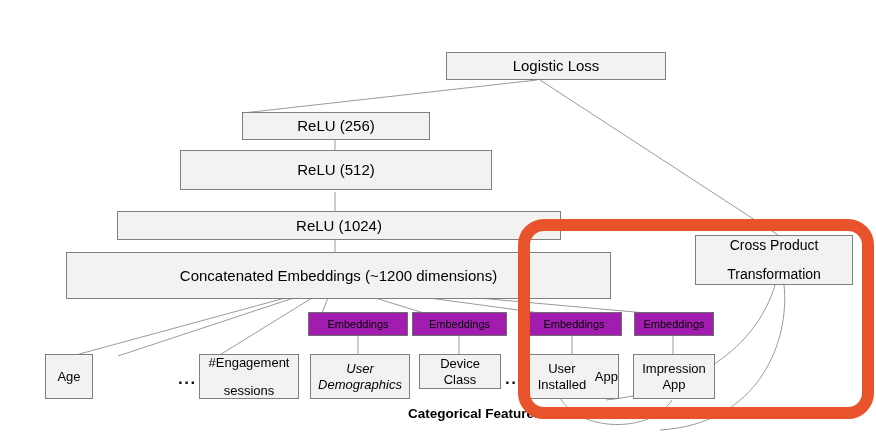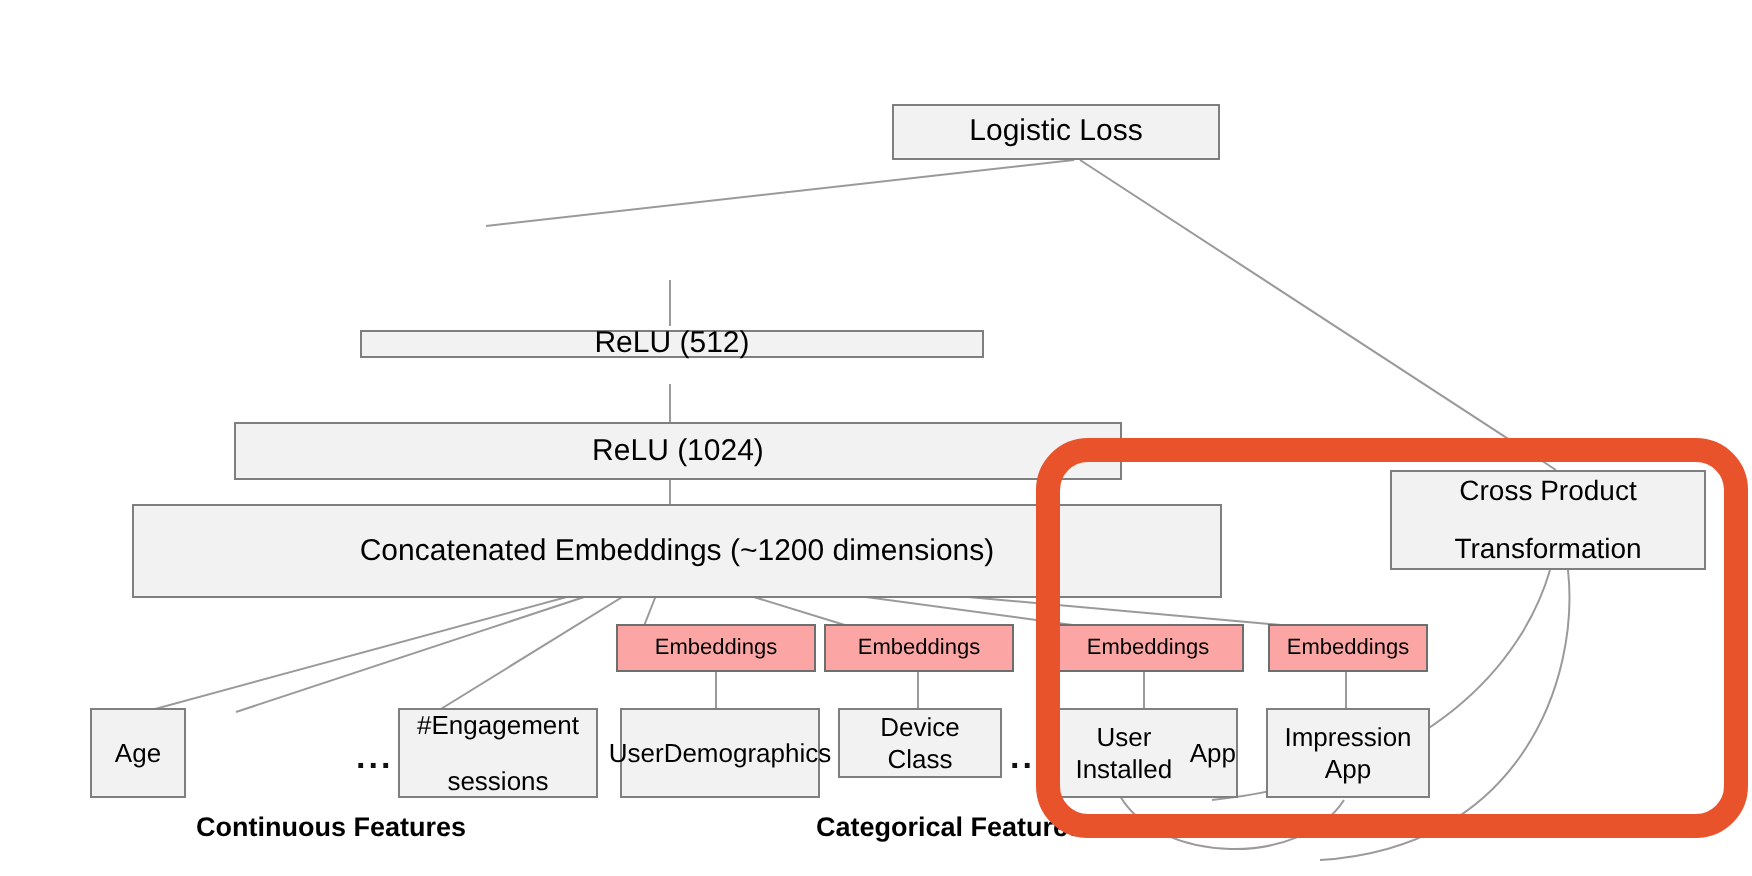--- a/index.html
+++ b/index.html
@@ -14,21 +14,21 @@
     border:1px solid #7f7f7f;
     color:#000;
     display:flex;
     align-items:center;
     justify-content:center;
     text-align:center;
     line-height:1.18;
     z-index:3;
   }
   .node.emb{
-    background:#fca5a5;
+    background:#a21caf;
     border:1px solid #6e6e6e;
     font-size:11px;
   }
   .node.lvl{font-size:15px;}
   .node.leaf{font-size:13px;}
   .node.cross{font-size:14px;}
 
   
   .ellipsis{
     position:absolute;
@@ -102,26 +102,29 @@
     <line x1="358" y1="335" x2="358" y2="354"></line>
     <line x1="459" y1="335" x2="459" y2="354"></line>
     <line x1="572" y1="335" x2="572" y2="354"></line>
     <line x1="673" y1="335" x2="673" y2="354"></line>
 
     <path d="M 775 285 C 762 330 716 388 606 400"></path>
     <path d="M 784 285 C 790 340 760 424 660 430"></path>
     <path d="M 560 398 C 580 432 650 434 672 400"></path>
   </svg>
 
-  <div class="node lvl" style="left:446px;top:52px;width:164px;height:28px;">
+  <div class="node lvl" style="left:446px;top:52px;width:220px;height:28px;">
     <span>Logistic Loss</span>
   </div>
 
+  <div class="node lvl" style="left:242px;top:112px;width:188px;height:28px;">
+    <span>ReLU (256)</span>
+  </div>
 
-  <div class="node lvl" style="left:180px;top:165px;width:312px;height:14px;">
+  <div class="node lvl" style="left:180px;top:150px;width:312px;height:40px;">
     <span>ReLU (512)</span>
   </div>
 
   <div class="node lvl" style="left:117px;top:211px;width:444px;height:29px;">
     <span>ReLU (1024)</span>
   </div>
 
   <div class="node lvl" style="left:66px;top:252px;width:545px;height:47px;">
     <span>Concatenated Embeddings (~1200 dimensions)</span>
   </div>
@@ -151,21 +154,21 @@
 
   <div class="ellipsis" style="left:178px;top:370px;">
     <span>...</span>
   </div>
 
   <div class="node leaf" style="left:199px;top:354px;width:100px;height:45px;flex-direction:column;justify-content:space-between;">
     <span>#Engagement</span>
     <span>sessions</span>
   </div>
 
-  <div class="node leaf" style="left:310px;top:354px;width:100px;height:45px;flex-direction:row;">
+  <div class="node leaf" style="left:310px;top:354px;width:100px;height:45px;flex-direction:column;font-style:italic;">
     <span>User</span>
     <span>Demographics</span>
   </div>
 
   <div class="node leaf" style="left:419px;top:354px;width:82px;height:35px;flex-direction:column;">
     <span>Device</span>
     <span>Class</span>
   </div>
 
   <div class="ellipsis" style="left:505px;top:370px;">
@@ -175,22 +178,19 @@
   <div class="node leaf" style="left:528px;top:354px;width:91px;height:45px;flex-direction:row;">
     <span>User Installed</span>
     <span>App</span>
   </div>
 
   <div class="node leaf" style="left:633px;top:354px;width:82px;height:45px;flex-direction:column;align-items:center;">
     <span>Impression</span>
     <span>App</span>
   </div>
 
-  <div class="caption" style="left:98px;top:406px;">
-    <span>Continuous Features</span>
-  </div>
   <div class="caption" style="left:408px;top:406px;">
     <span>Categorical Features</span>
   </div>
 
   <div class="highlight" style="left:518px;top:219px;width:356px;height:200px;"></div>
 
 </div>
 
 </body></html>

